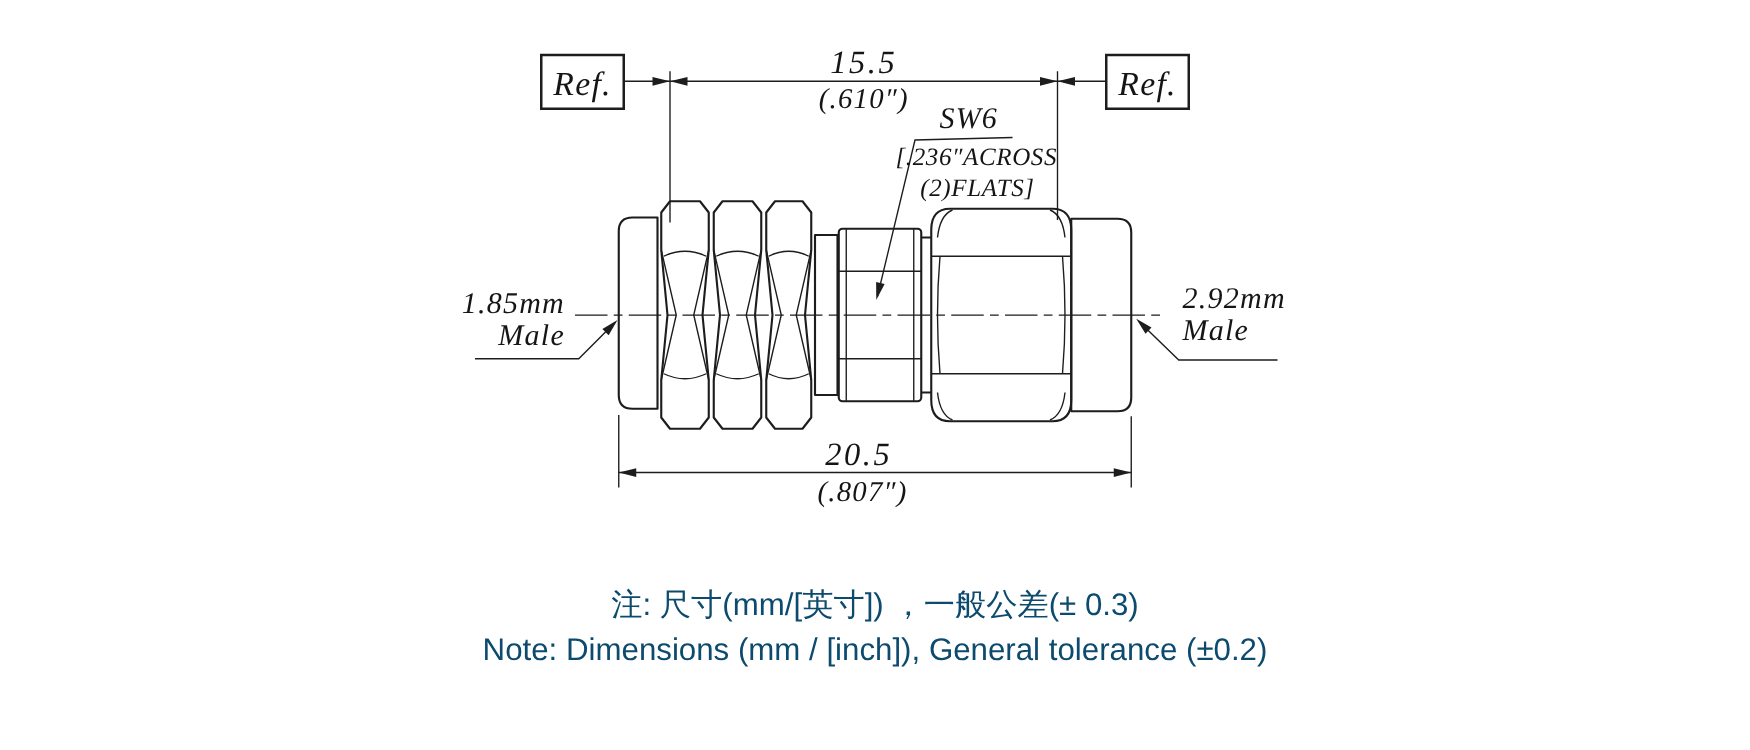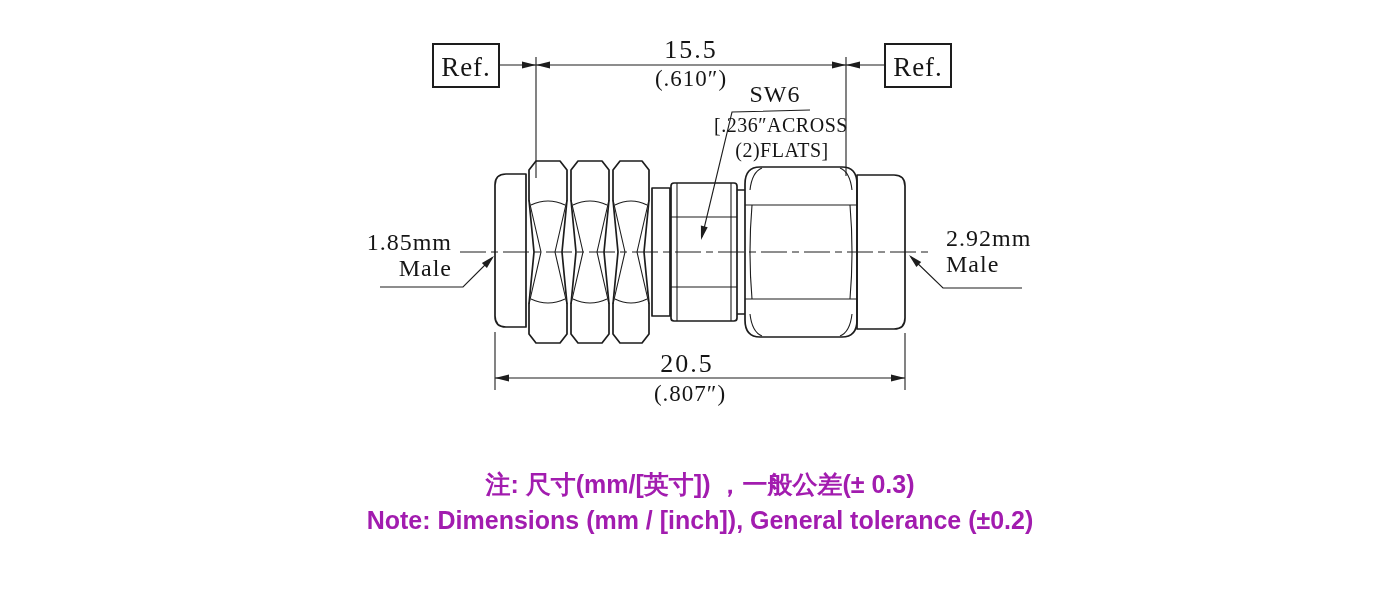--- a/index.html
+++ b/index.html
@@ -3,21 +3,21 @@
 <meta charset="utf-8">
 <style>
   html,body{margin:0;padding:0;}
   body{
     width:1400px;height:600px;
     background:#ffffff;
     position:relative;
     overflow:hidden;
     font-family:"Liberation Sans","DejaVu Sans",sans-serif;
   }
-  .stage{position:absolute;left:0;top:0;width:1400px;height:600px;}
+  .stage{position:absolute;left:0;top:0;width:1400px;height:600px;font-style:italic;}
   svg{display:block;}
   
   .outline{fill:none;stroke:#1d1d1d;stroke-width:1.7;stroke-linejoin:round;}
   .detail{fill:none;stroke:#1d1d1d;stroke-width:1.1;stroke-linejoin:round;}
   .thin{fill:none;stroke:#1d1d1d;stroke-width:1.1;}
   .centerline{fill:none;stroke:#1d1d1d;stroke-width:1;stroke-dasharray:26 5 7 5;}
   .arrow{fill:#1d1d1d;stroke:none;}
   
   .cadtext{
     font-family:"Liberation Serif","DejaVu Serif",serif;
@@ -25,21 +25,21 @@
   }
   .dimnum{font-size:26px;letter-spacing:2px;}
   .diminch{font-size:23px;letter-spacing:1px;}
   .reftext{font-size:27px;letter-spacing:1px;}
   .calloutbig{font-size:24px;letter-spacing:1px;}
   .calloutsmall{font-size:20px;letter-spacing:0.5px;}
   .conntext{font-size:24px;letter-spacing:1px;}
   
   .notes{
     position:absolute;left:0;top:466px;width:1400px;
-    text-align:center;color:#a21caf;font-weight:bold;
+    text-align:center;color:#0c4a6e;
   }
   .note-line{font-size:25px;line-height:36px;margin:0;}
 </style>
 </head>
 <body>
 
 <div class="stage">
 <svg width="1400" height="600" viewBox="0 0 1400 600">
 
   <path class="centerline" d="M 460 252 L 928 252"></path>

